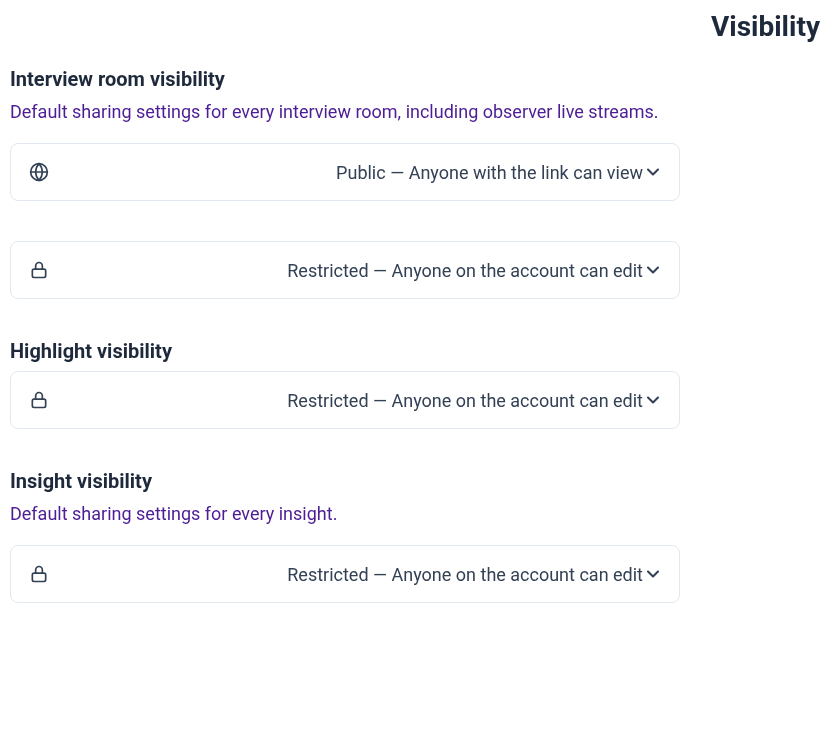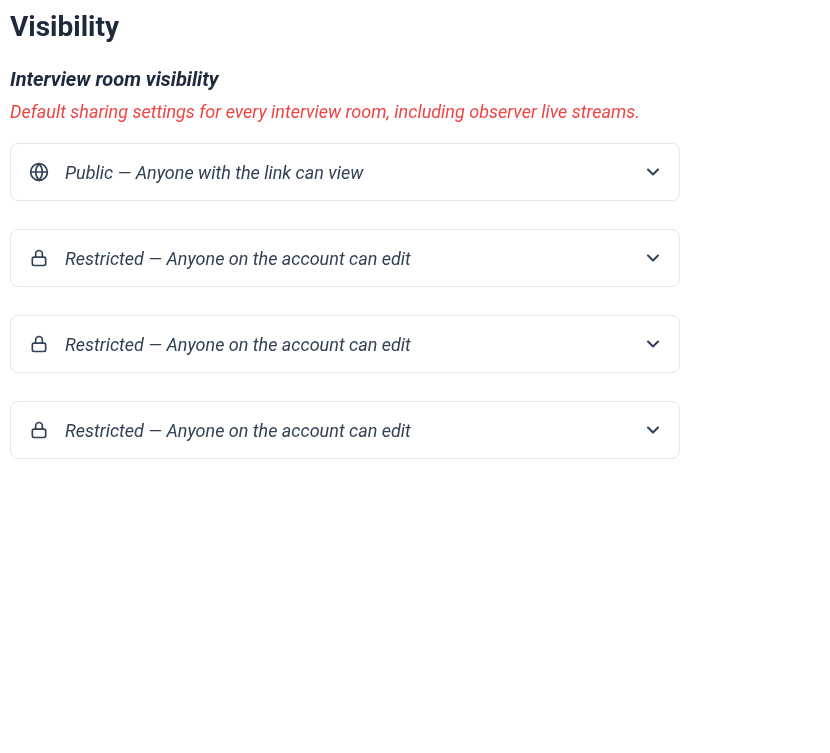--- a/index.html
+++ b/index.html
@@ -12,47 +12,48 @@
       background: #ffffff;
       color: #1e293b;
       width: 830px;
       padding: 10px;
     }
     .page-title {
       font-size: 28px;
       font-weight: 700;
       color: #1e293b;
       margin-bottom: 24px;
+      text-align: right;
     }
     .section {
-      margin-bottom: 28px;
-      font-style: italic;
+      margin-bottom: 40px;
     }
     .section-title {
       font-size: 20px;
       font-weight: 700;
       color: #1e293b;
       margin-bottom: 8px;
     }
     .section-desc {
       font-size: 18px;
-      color: #ef4444;
+      color: #4c1d95;
       margin-bottom: 18px;
       line-height: 1.45;
     }
     .select {
       display: flex;
       align-items: center;
       width: 670px;
       height: 58px;
       padding: 0 16px;
       border: 1px solid #e2e8f0;
       border-radius: 8px;
       background: #ffffff;
       cursor: pointer;
+      text-align: right;
     }
     .select-icon {
       width: 24px;
       height: 24px;
       display: flex;
       align-items: center;
       justify-content: center;
       color: #334155;
       flex-shrink: 0;
     }
@@ -118,37 +119,40 @@
     <span class="select-label">Restricted — Anyone on the account can edit</span>
     <span class="select-chevron">
       <svg viewBox="0 0 24 24" fill="none" stroke="currentColor" stroke-width="2.5" stroke-linecap="round" stroke-linejoin="round">
         <polyline points="6 9 12 15 18 9"></polyline>
       </svg>
     </span>
   </div>
 </div>
 
 <div class="section">
+  <h2 class="section-title">Highlight visibility</h2>
   <div class="select">
     <span class="select-icon">
       <svg viewBox="0 0 24 24" fill="none" stroke="currentColor" stroke-width="2" stroke-linecap="round" stroke-linejoin="round">
         <rect x="4" y="11" width="16" height="10" rx="2" ry="2"></rect>
         <path d="M8 11V7a4 4 0 0 1 8 0v4"></path>
       </svg>
     </span>
     <span class="select-label">Restricted — Anyone on the account can edit</span>
     <span class="select-chevron">
       <svg viewBox="0 0 24 24" fill="none" stroke="currentColor" stroke-width="2.5" stroke-linecap="round" stroke-linejoin="round">
         <polyline points="6 9 12 15 18 9"></polyline>
       </svg>
     </span>
   </div>
 </div>
 
 <div class="section">
+  <h2 class="section-title">Insight visibility</h2>
+  <p class="section-desc">Default sharing settings for every insight.</p>
   <div class="select">
     <span class="select-icon">
       <svg viewBox="0 0 24 24" fill="none" stroke="currentColor" stroke-width="2" stroke-linecap="round" stroke-linejoin="round">
         <rect x="4" y="11" width="16" height="10" rx="2" ry="2"></rect>
         <path d="M8 11V7a4 4 0 0 1 8 0v4"></path>
       </svg>
     </span>
     <span class="select-label">Restricted — Anyone on the account can edit</span>
     <span class="select-chevron">
       <svg viewBox="0 0 24 24" fill="none" stroke="currentColor" stroke-width="2.5" stroke-linecap="round" stroke-linejoin="round">

